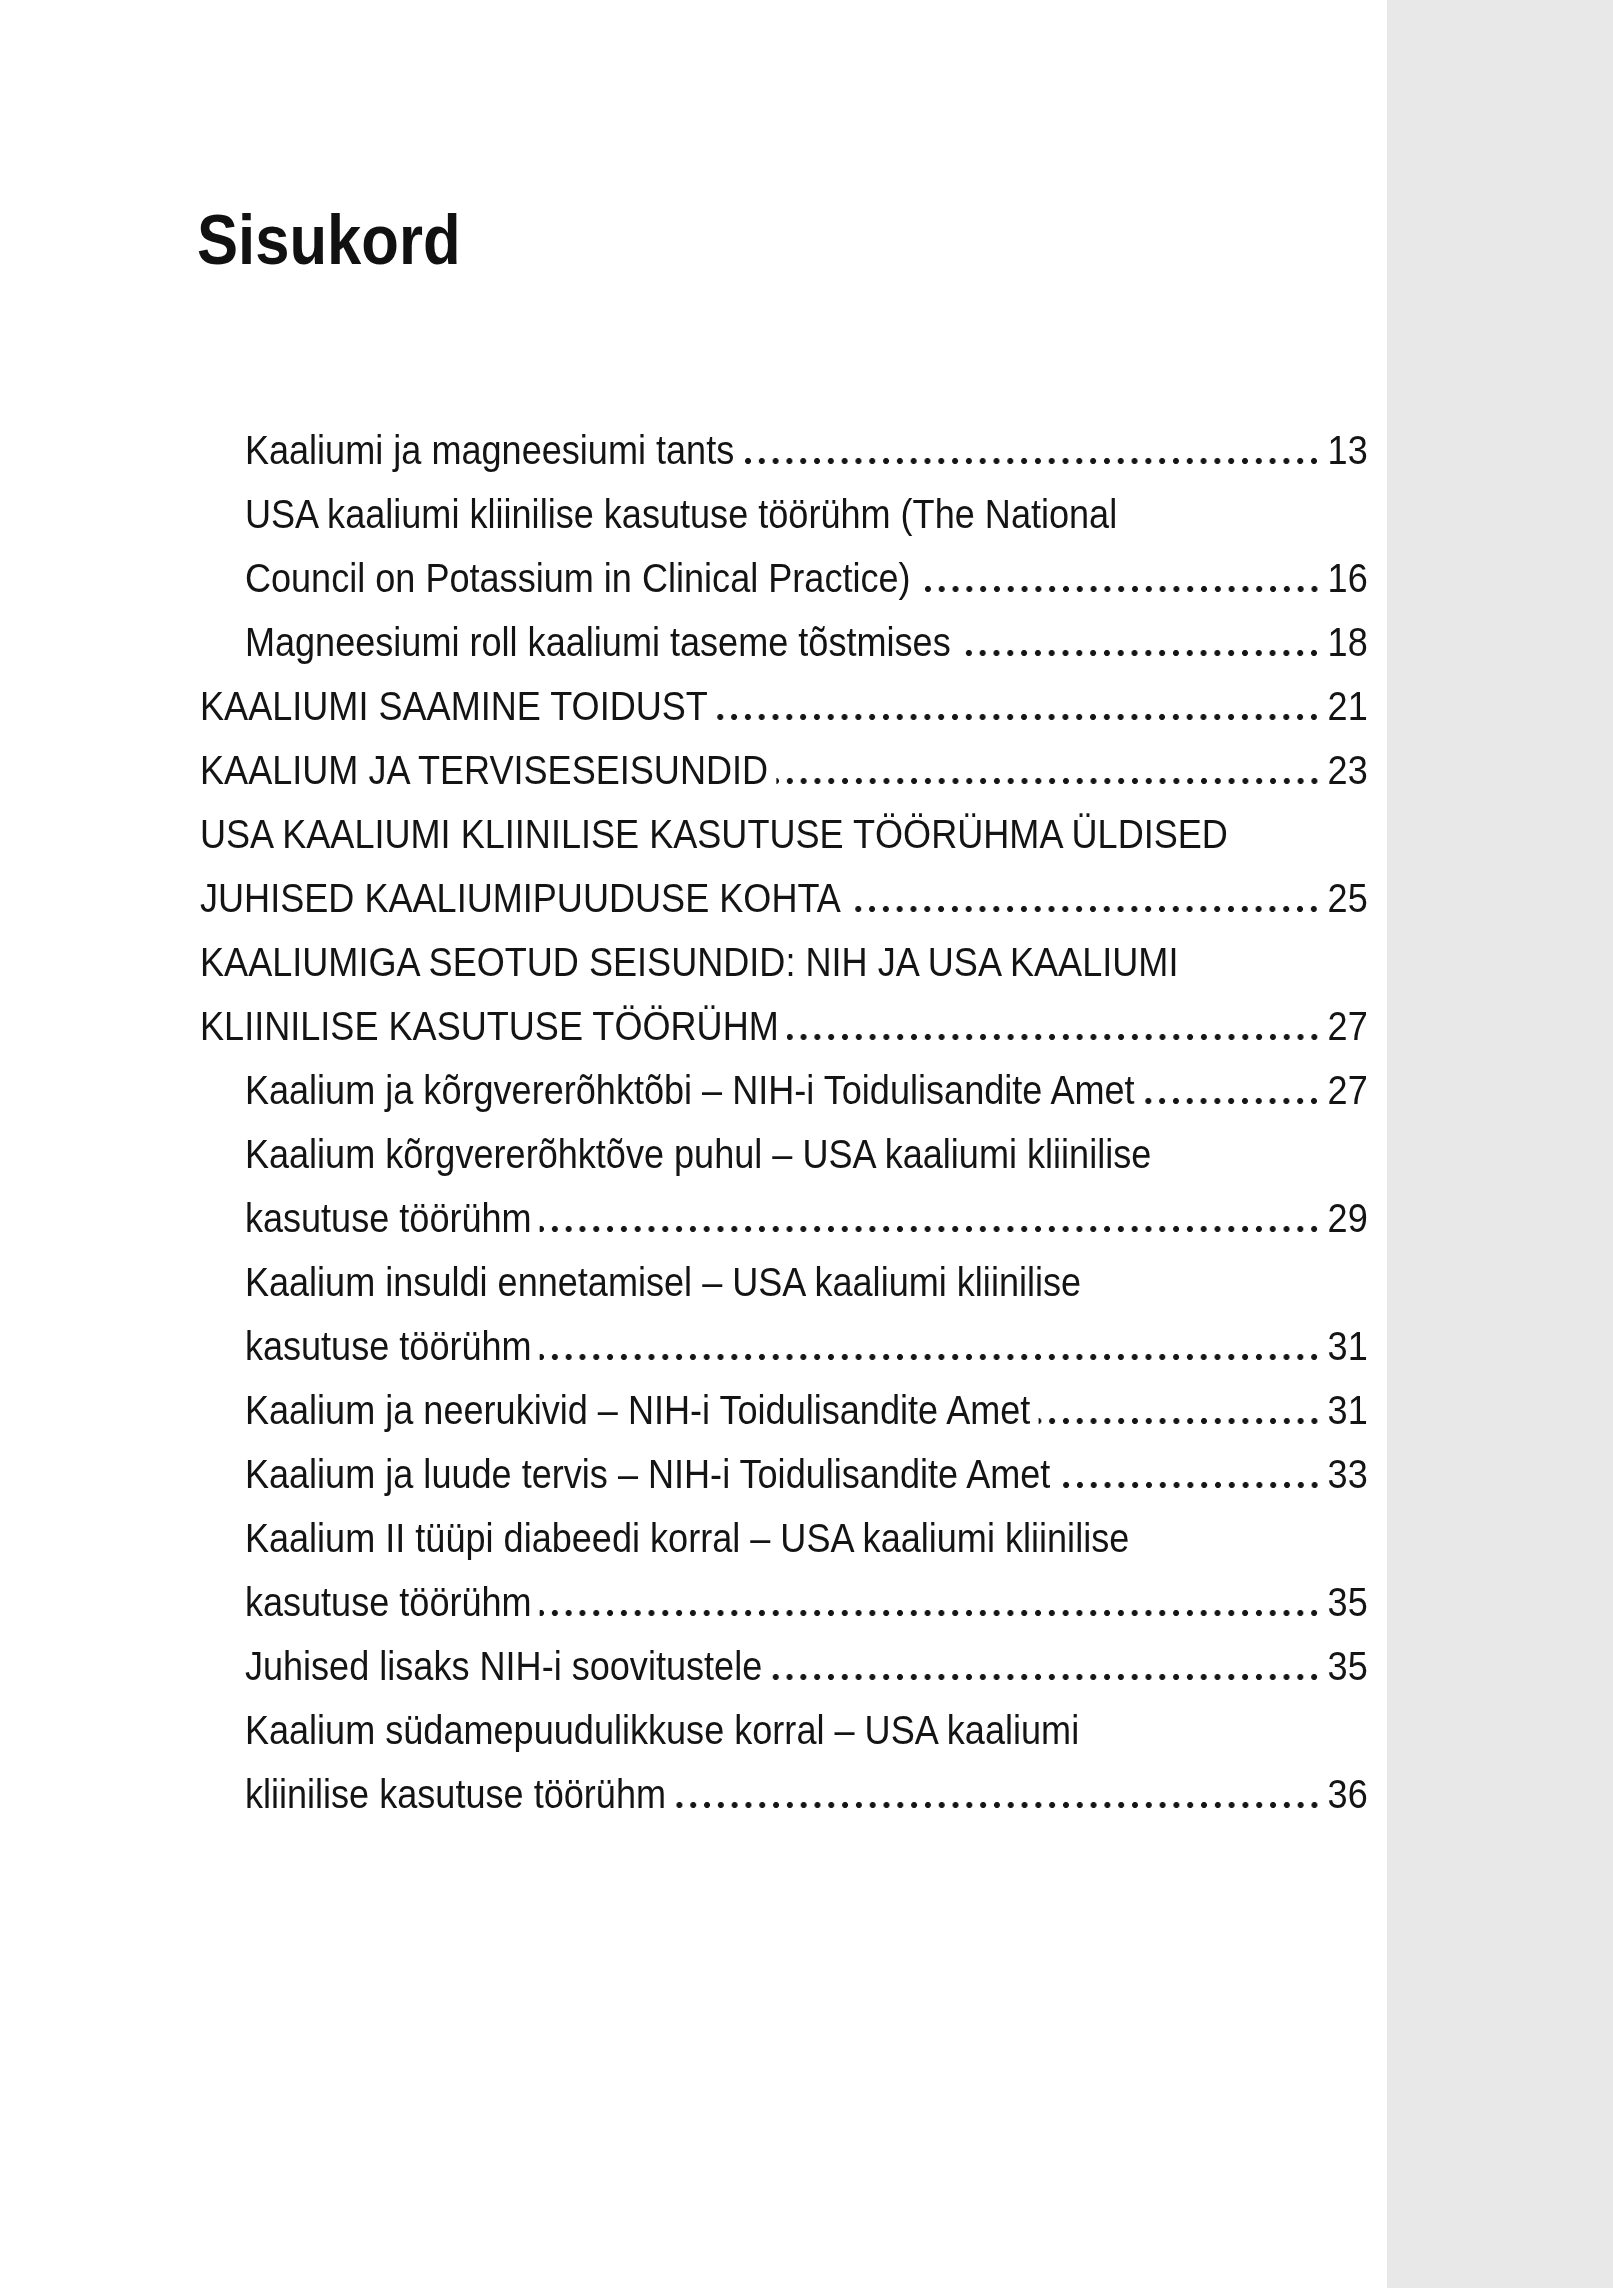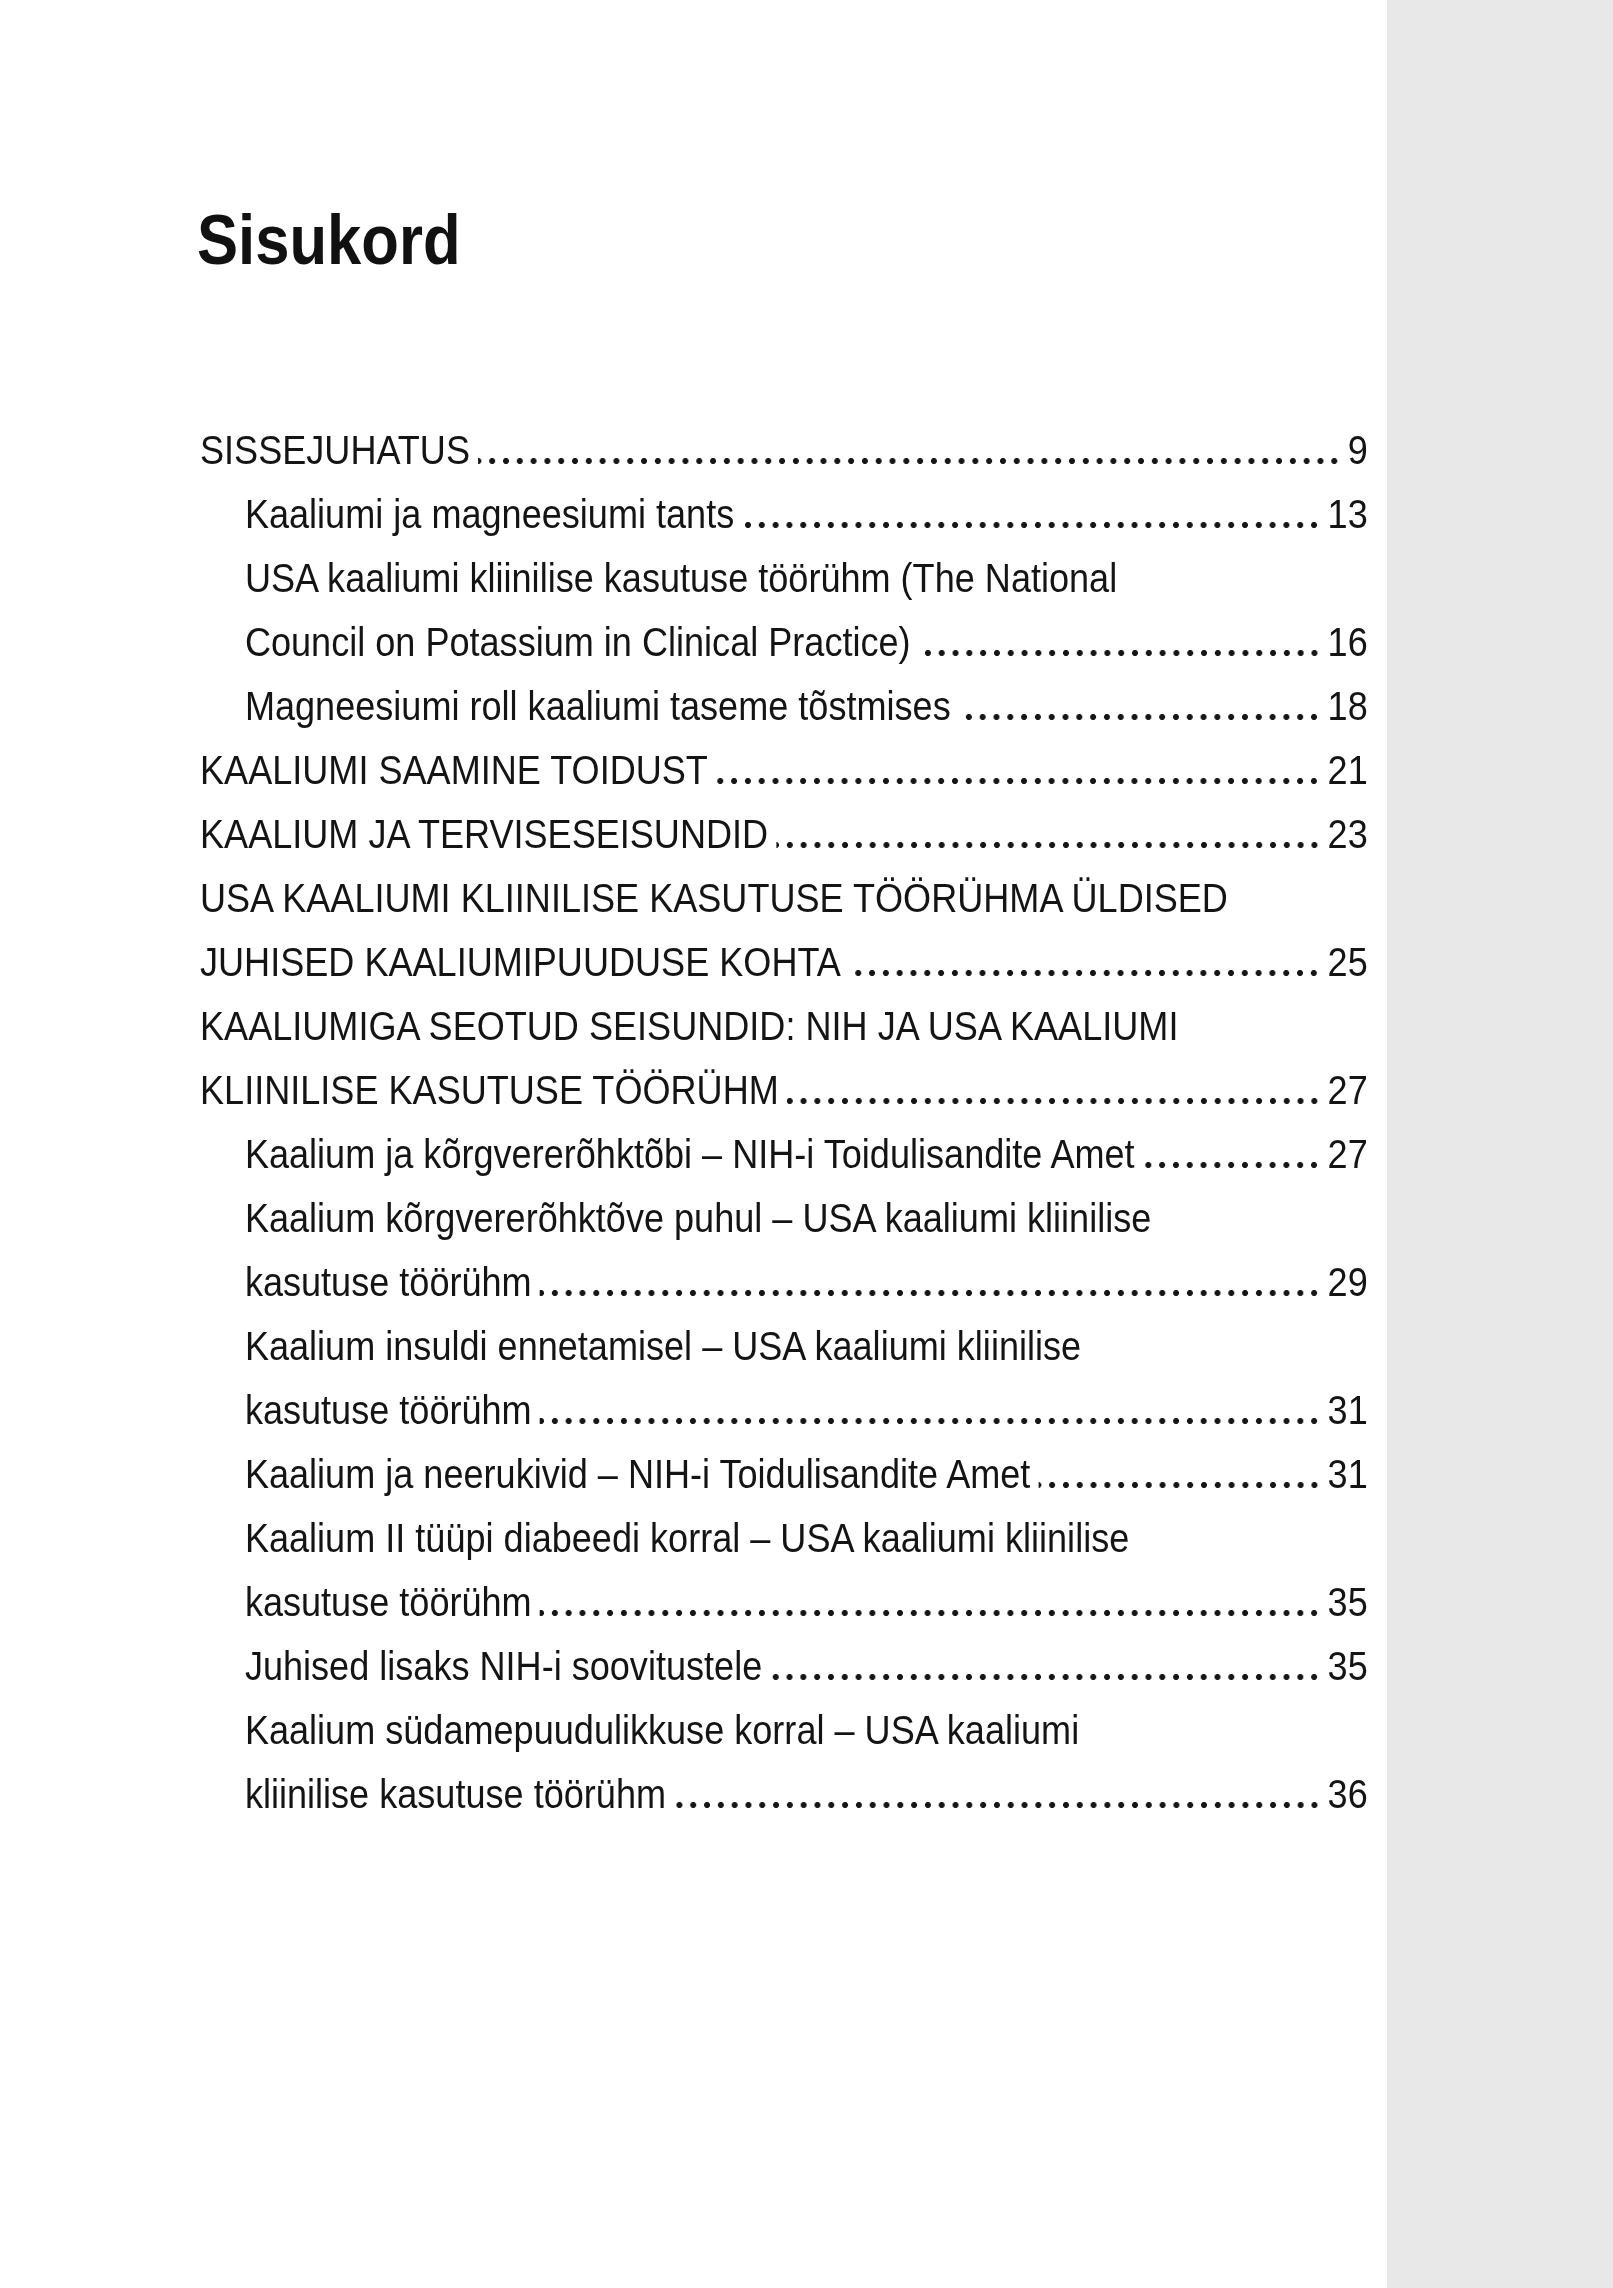--- a/index.html
+++ b/index.html
@@ -50,27 +50,20 @@
     min-width: 16.6px;
   }
   .pagenum { flex: 0 0 auto; }
 </style>
 </head>
 <body>
 
 <main class="page">
   <h1 class="title">Sisukord</h1>
   <nav class="toc" id="toc-list">
-      <div class="entry level-1">
-    <div class="line line-last">
-      <span class="label">SISSEJUHATUS</span>
-      <span class="leader"></span>
-      <span class="pagenum">9</span>
-    </div>
-  </div>
       <div class="entry level-2">
     <div class="line line-last">
       <span class="label">Kaaliumi ja magneesiumi tants</span>
       <span class="leader"></span>
       <span class="pagenum">13</span>
     </div>
   </div>
       <div class="entry level-2">
     <div class="line">USA kaaliumi kliinilise kasutuse töörühm (The National</div>
         <div class="line line-last">
@@ -140,20 +133,27 @@
     </div>
   </div>
       <div class="entry level-2">
     <div class="line line-last">
       <span class="label">Kaalium ja neerukivid – NIH-i Toidulisandite Amet</span>
       <span class="leader"></span>
       <span class="pagenum">31</span>
     </div>
   </div>
       <div class="entry level-2">
+    <div class="line line-last">
+      <span class="label">Kaalium ja luude tervis – NIH-i Toidulisandite Amet</span>
+      <span class="leader"></span>
+      <span class="pagenum">33</span>
+    </div>
+  </div>
+      <div class="entry level-2">
     <div class="line">Kaalium II tüüpi diabeedi korral – USA kaaliumi kliinilise</div>
         <div class="line line-last">
       <span class="label">kasutuse töörühm</span>
       <span class="leader"></span>
       <span class="pagenum">35</span>
     </div>
   </div>
       <div class="entry level-2">
     <div class="line line-last">
       <span class="label">Juhised lisaks NIH-i soovitustele</span>

